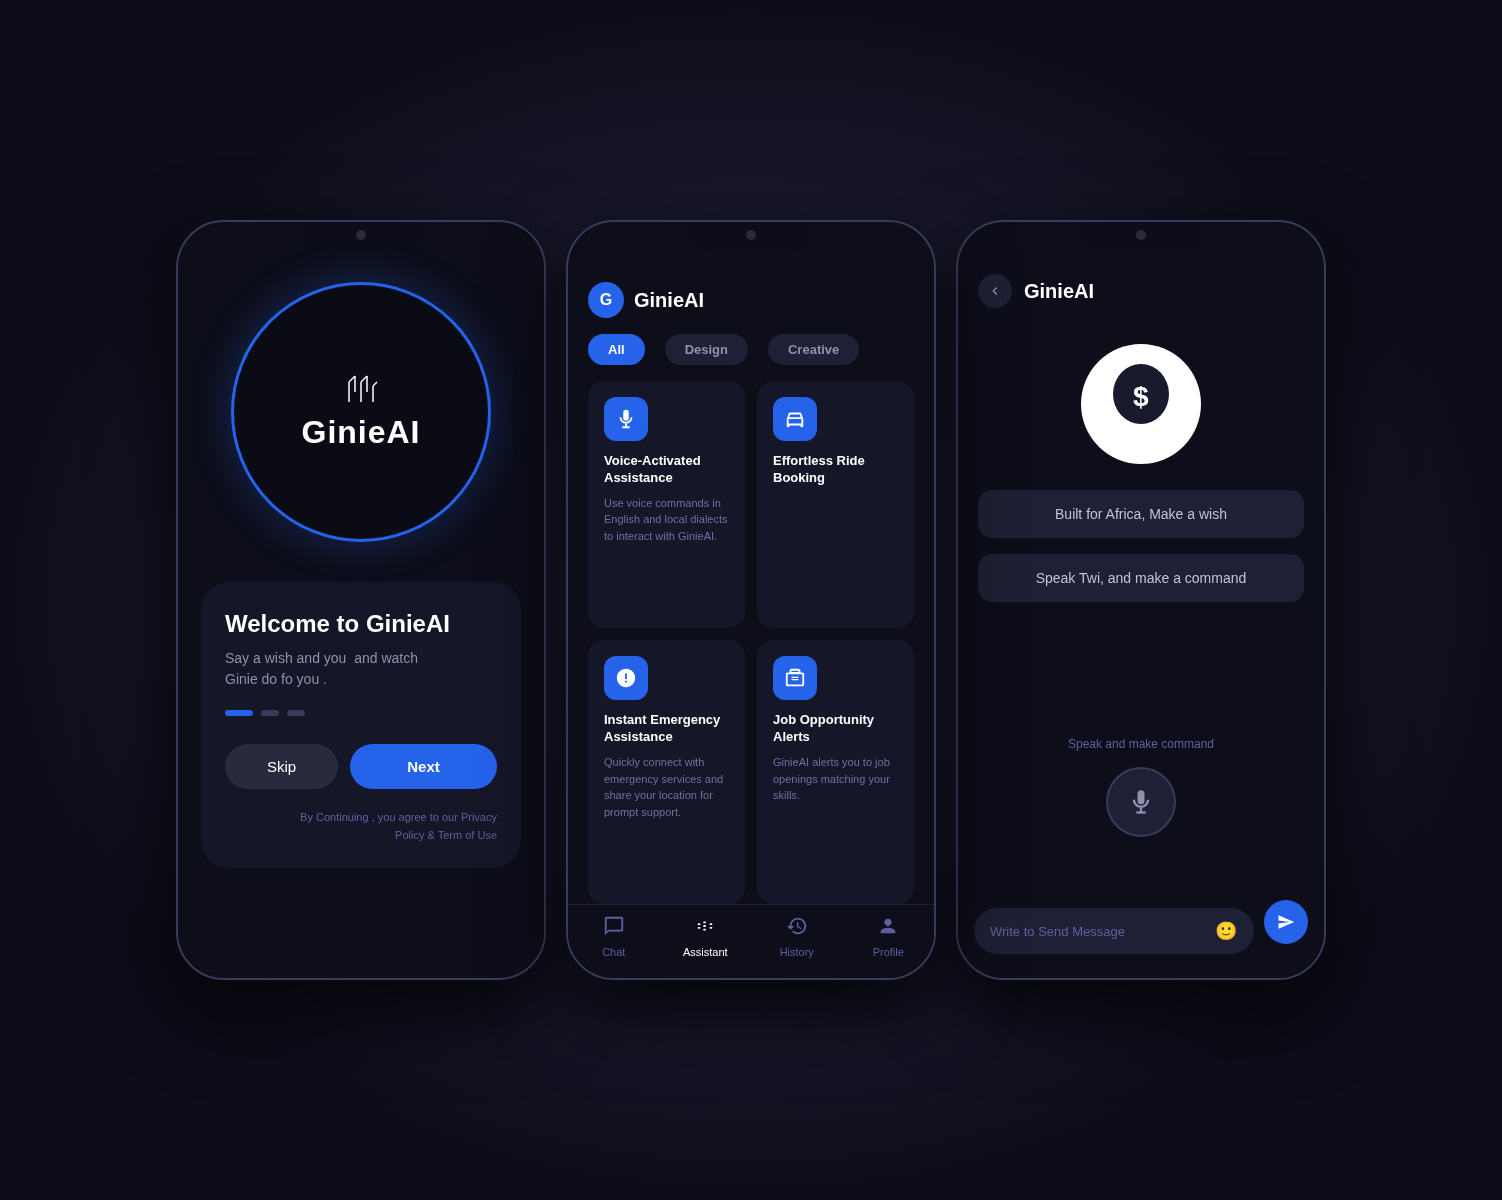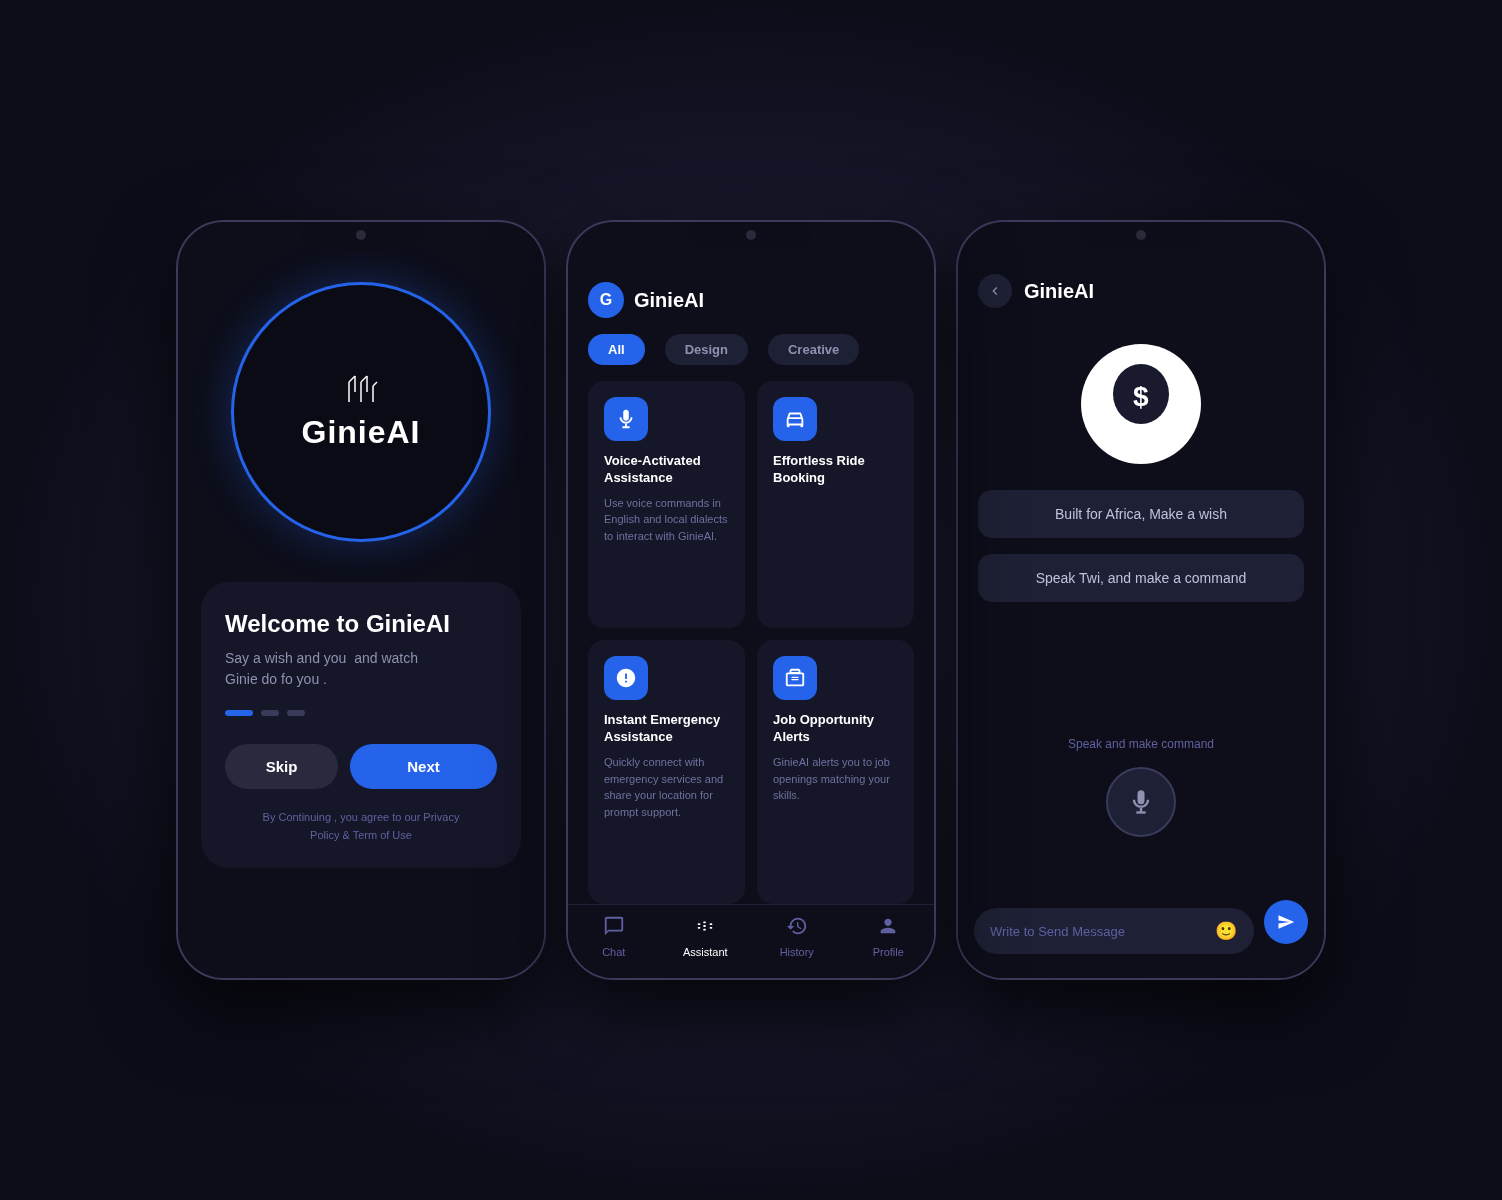--- a/index.html
+++ b/index.html
@@ -134,38 +134,38 @@
     }
 
     .btn-skip {
       flex: 1;
       padding: 14px;
       background: #2a2a3e;
       border: none;
       border-radius: 24px;
       color: #ffffff;
       font-size: 15px;
-      font-weight: 700;
+      font-weight: 400;
       cursor: pointer;
     }
 
     .btn-next {
       flex: 1.4;
       padding: 14px;
       background: #2563eb;
       border: none;
       border-radius: 24px;
       color: #ffffff;
       font-size: 15px;
       font-weight: 600;
       cursor: pointer;
     }
 
     .terms-text {
-      text-align: center;
+      text-align: right;
       font-size: 11px;
       color: #6060a0;
       line-height: 1.6;
     }
 
     
     .phone-2-content {
       width: 100%;
       height: 100%;
       background: #0d0e1a;

